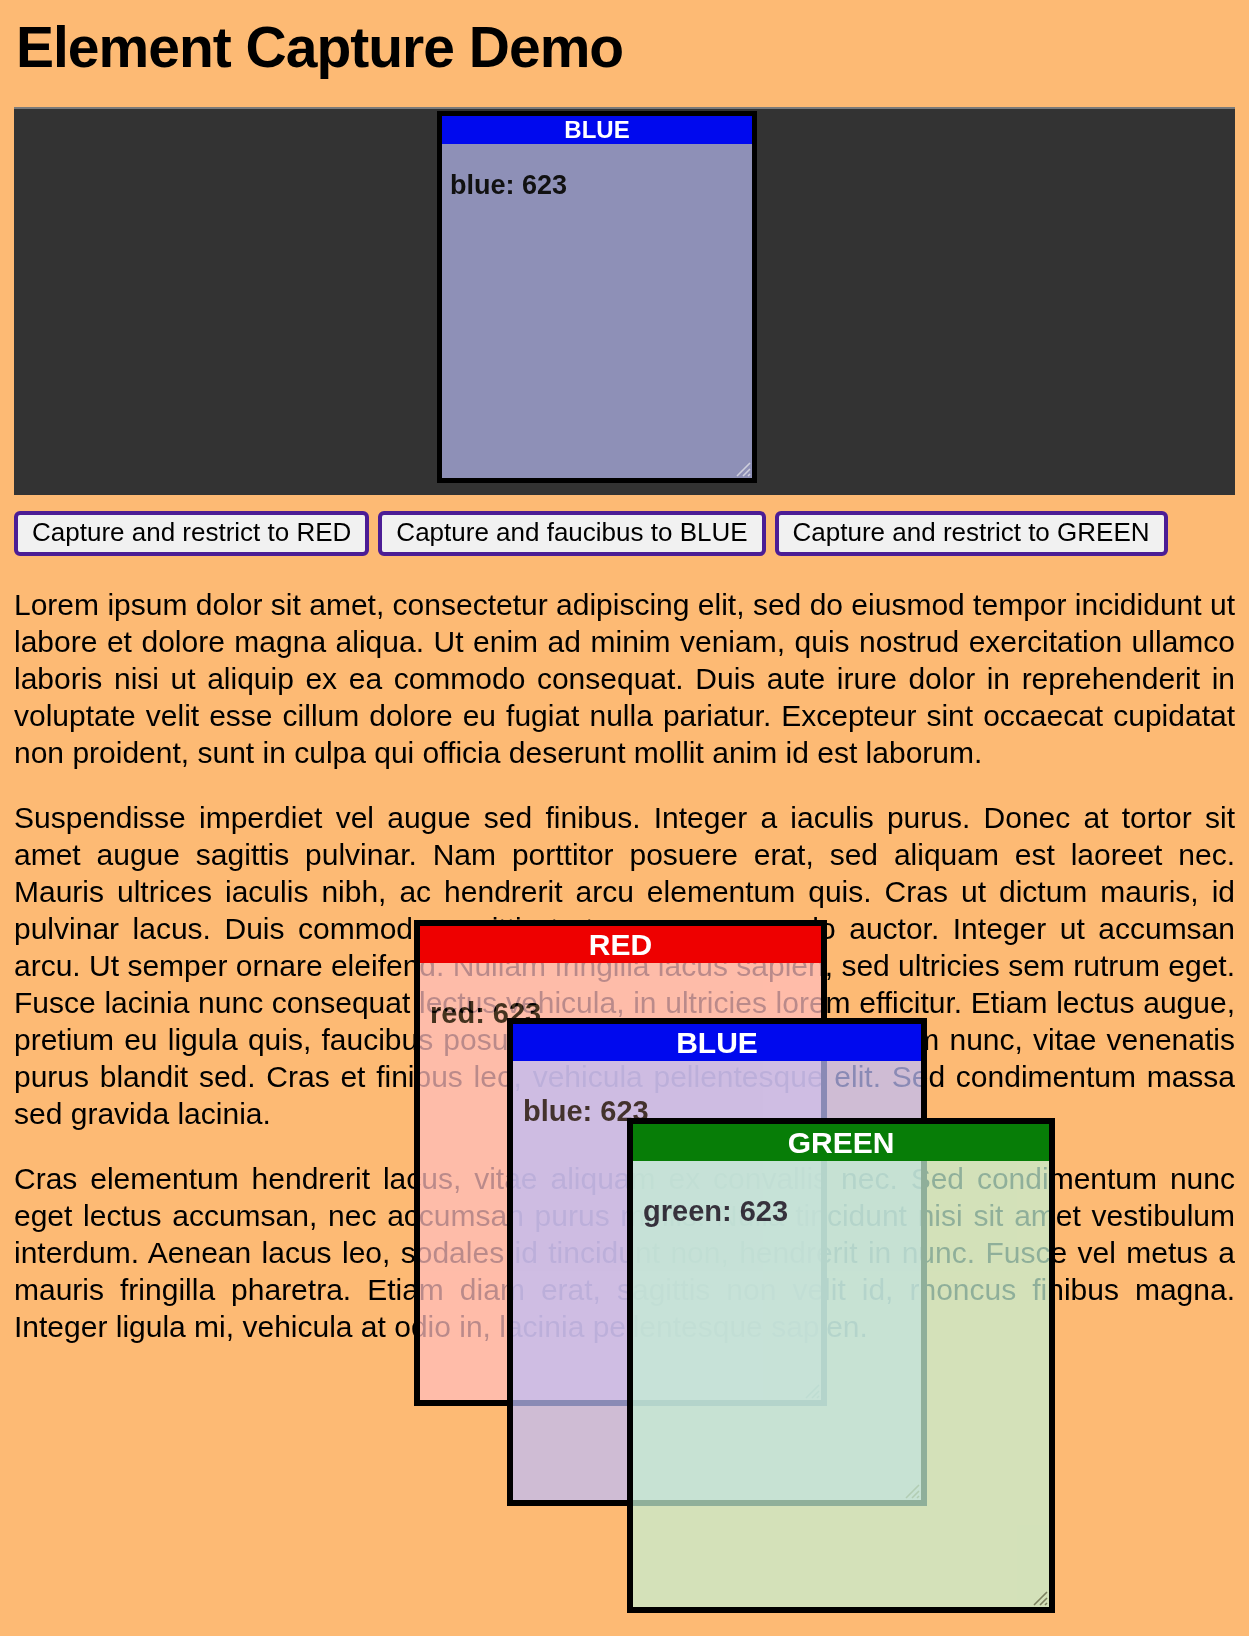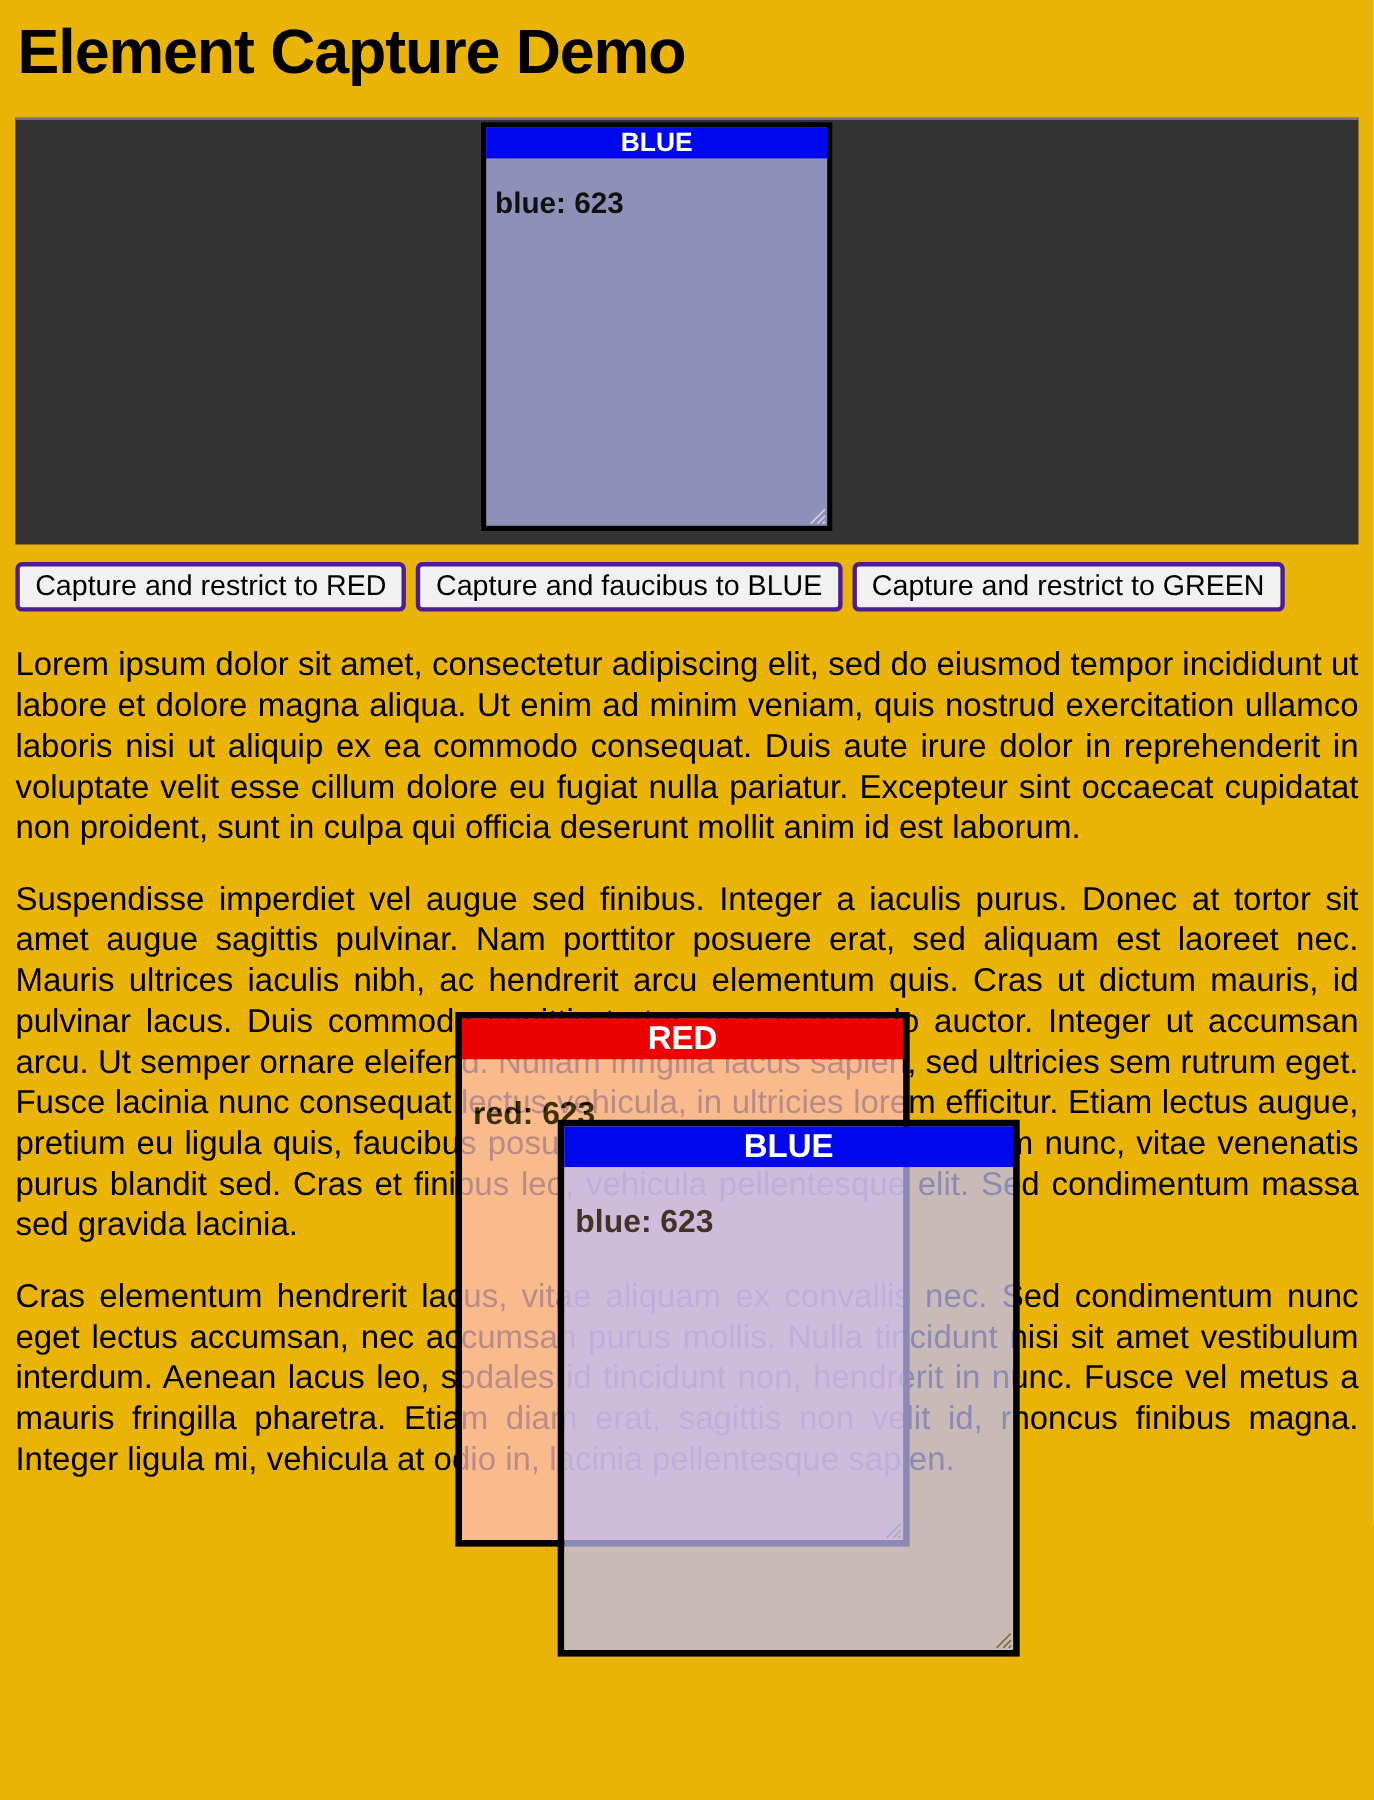--- a/index.html
+++ b/index.html
@@ -1,18 +1,18 @@
 <!DOCTYPE html>
 <html><head>
 <meta charset="utf-8">
 <style>
   html,body { margin:0; padding:0; background:#ffffff; }
   .page {
     position:relative; width:1249px; height:1636px; overflow:hidden;
-    background:#eab308; font-family:"Liberation Sans", sans-serif; color:#000;
+    background:#fdba74; font-family:"Liberation Sans", sans-serif; color:#000;
   }
   
   .title { margin:14px 16px 6px 16px; font-size:57px; font-weight:bold; letter-spacing:-1px; }
   .page-link { display:inline-block; margin:0 0 0 16px; font-size:29px; color:#5a2ba6; text-decoration:underline; }
   
   .video-region {
     position:relative; margin:27px 14px 0 14px; height:388px;
     background:#333333; border-top:2px solid #7a7a7a; box-sizing:border-box;
   }
   .cap-box {
@@ -89,14 +89,23 @@
   <div class="overlay" id="box-blue">
     <div class="hdr" style="background-color: rgb(0, 9, 238);">BLUE</div>
     <div class="bod" style="background-color: rgb(189, 189, 248);">
       <div class="counter">blue: 623</div>
       <svg class="rsz" viewBox="0 0 18 18">
         <path d="M17 4 L4 17 M17 10 L10 17 M17 15 L15 17" stroke="#555" stroke-width="1.6" fill="none"></path>
       </svg>
     </div>
   </div>
 
+  <div class="overlay" id="box-green">
+    <div class="hdr" style="background-color: rgb(7, 125, 7);">GREEN</div>
+    <div class="bod" style="background-color: rgb(196, 240, 211);">
+      <div class="counter">green: 623</div>
+      <svg class="rsz" viewBox="0 0 18 18">
+        <path d="M17 4 L4 17 M17 10 L10 17 M17 15 L15 17" stroke="#4c6b58" stroke-width="1.6" fill="none"></path>
+      </svg>
+    </div>
+  </div>
 
 </div>
 
 </body></html>

